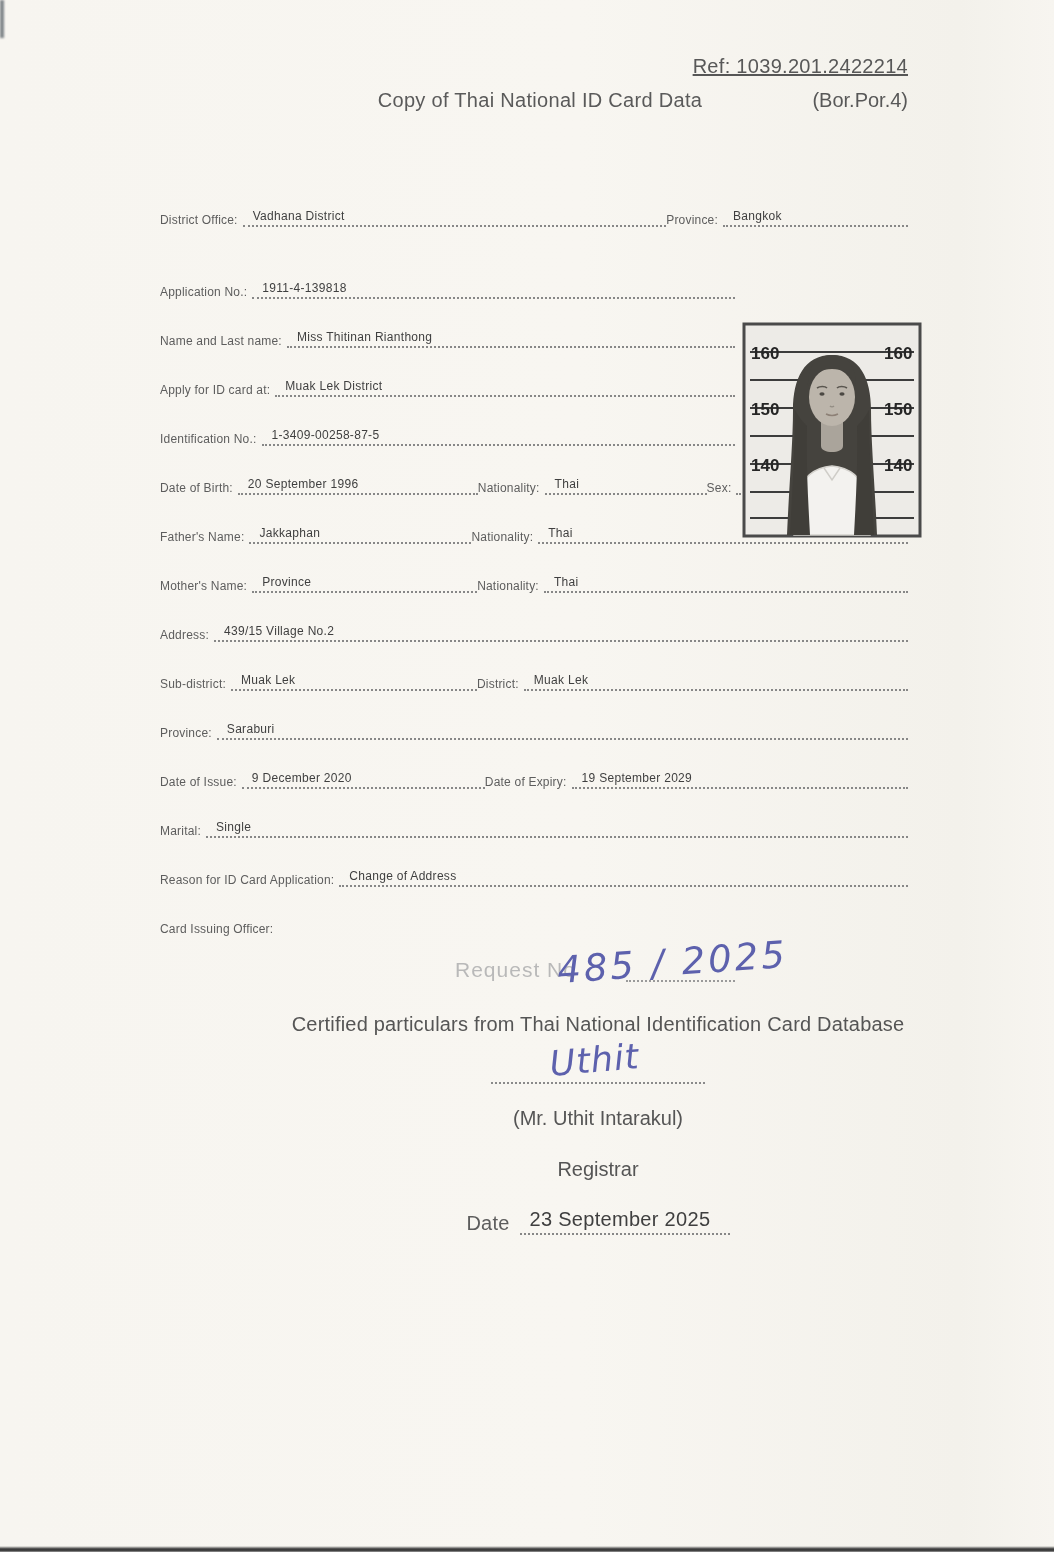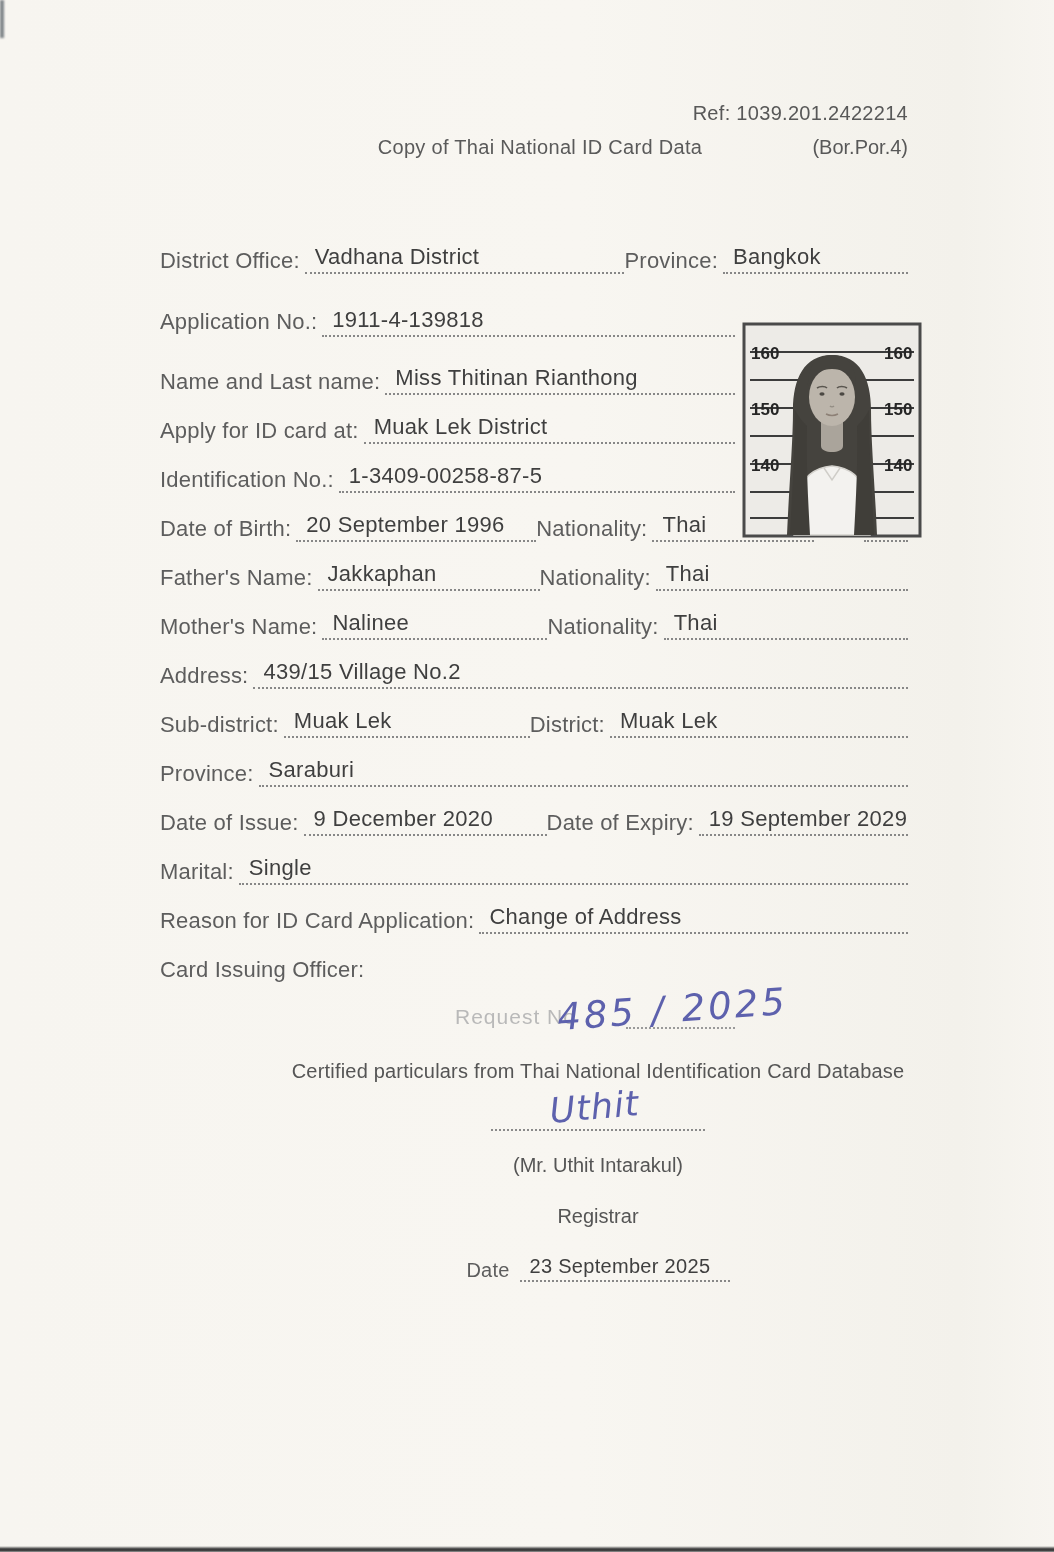--- a/index.html
+++ b/index.html
@@ -13,30 +13,30 @@
     background:linear-gradient(90deg,#f7f5f0 0%,#f8f6f1 55%,#f3f1eb 91%,#f7f5f0 100%);
     color:#565656;
   }
   
   .edge-left-top { position:absolute; left:0; top:0; width:4px; height:38px;
     background:#80858a; filter:blur(1px); }
   .edge-bottom { position:absolute; left:0; bottom:0; width:100%; height:6px;
     background:linear-gradient(180deg,#f8f6f1 0%,#4a4a4a 45%,#303030 70%,#9b9b9b 100%); }
 
   
-  .hdr { padding-top:102px; font-size:20px; }
+  .hdr { padding-top:55px; font-size:20px;text-decoration:underline; }
   .hdr-ref { text-align:right; padding-right:146px; height:34px; color:#585858; letter-spacing:.3px; }
   .hdr-line2 { position:relative; height:34px; }
   .doc-title { position:absolute; left:50%; transform:translateX(-50%) translateX(13px); color:#5a5a5a; letter-spacing:.3px; }
   .form-code { position:absolute; right:146px; color:#585858; }
 
   
-  .form { margin:55px 146px 3px 160px; font-size:22px; }
+  .form { margin:55px 146px 3px 160px; font-size:12px; }
   .row { display:flex; align-items:flex-end; height:49px; }
-  .row.gap { margin-top:23px;align-items:center; }
+  .row.gap { margin-top:23px; }
   .row.short { margin-right:173px; }
   .lbl { color:#5d5d5d; white-space:nowrap; padding-right:5px; letter-spacing:.2px; }
   .fill { border-bottom:2px dotted #878787; white-space:nowrap; min-width:0;
     display:flex; align-items:flex-end; height:30px; overflow:hidden; }
   .f1 { flex:1 1 auto; }
   .w185 { flex:0 0 185px; } .w240 { flex:0 0 240px; } .w162 { flex:0 0 162px; }
   .w222 { flex:0 0 222px; } .w225 { flex:0 0 225px; } .w243 { flex:0 0 243px; }
   .w246 { flex:0 0 246px; }
   .val { color:#3f3f3f; padding:0 4px 2px 10px; letter-spacing:.3px; }
 
@@ -144,21 +144,21 @@
         </span>
       <span class="lbl">Nationality:</span>
       <span class="fill f1">
           <span class="val">Thai</span>
         </span>
     </div>
 
     <div class="row">
       <span class="lbl">Mother's Name:</span>
       <span class="fill w225">
-          <span class="val">Nalinee</span>
+          <span class="val">Province</span>
         </span>
       <span class="lbl">Nationality:</span>
       <span class="fill f1">
           <span class="val">Thai</span>
         </span>
     </div>
 
 
     <div class="row">
       <span class="lbl">Address:</span>

